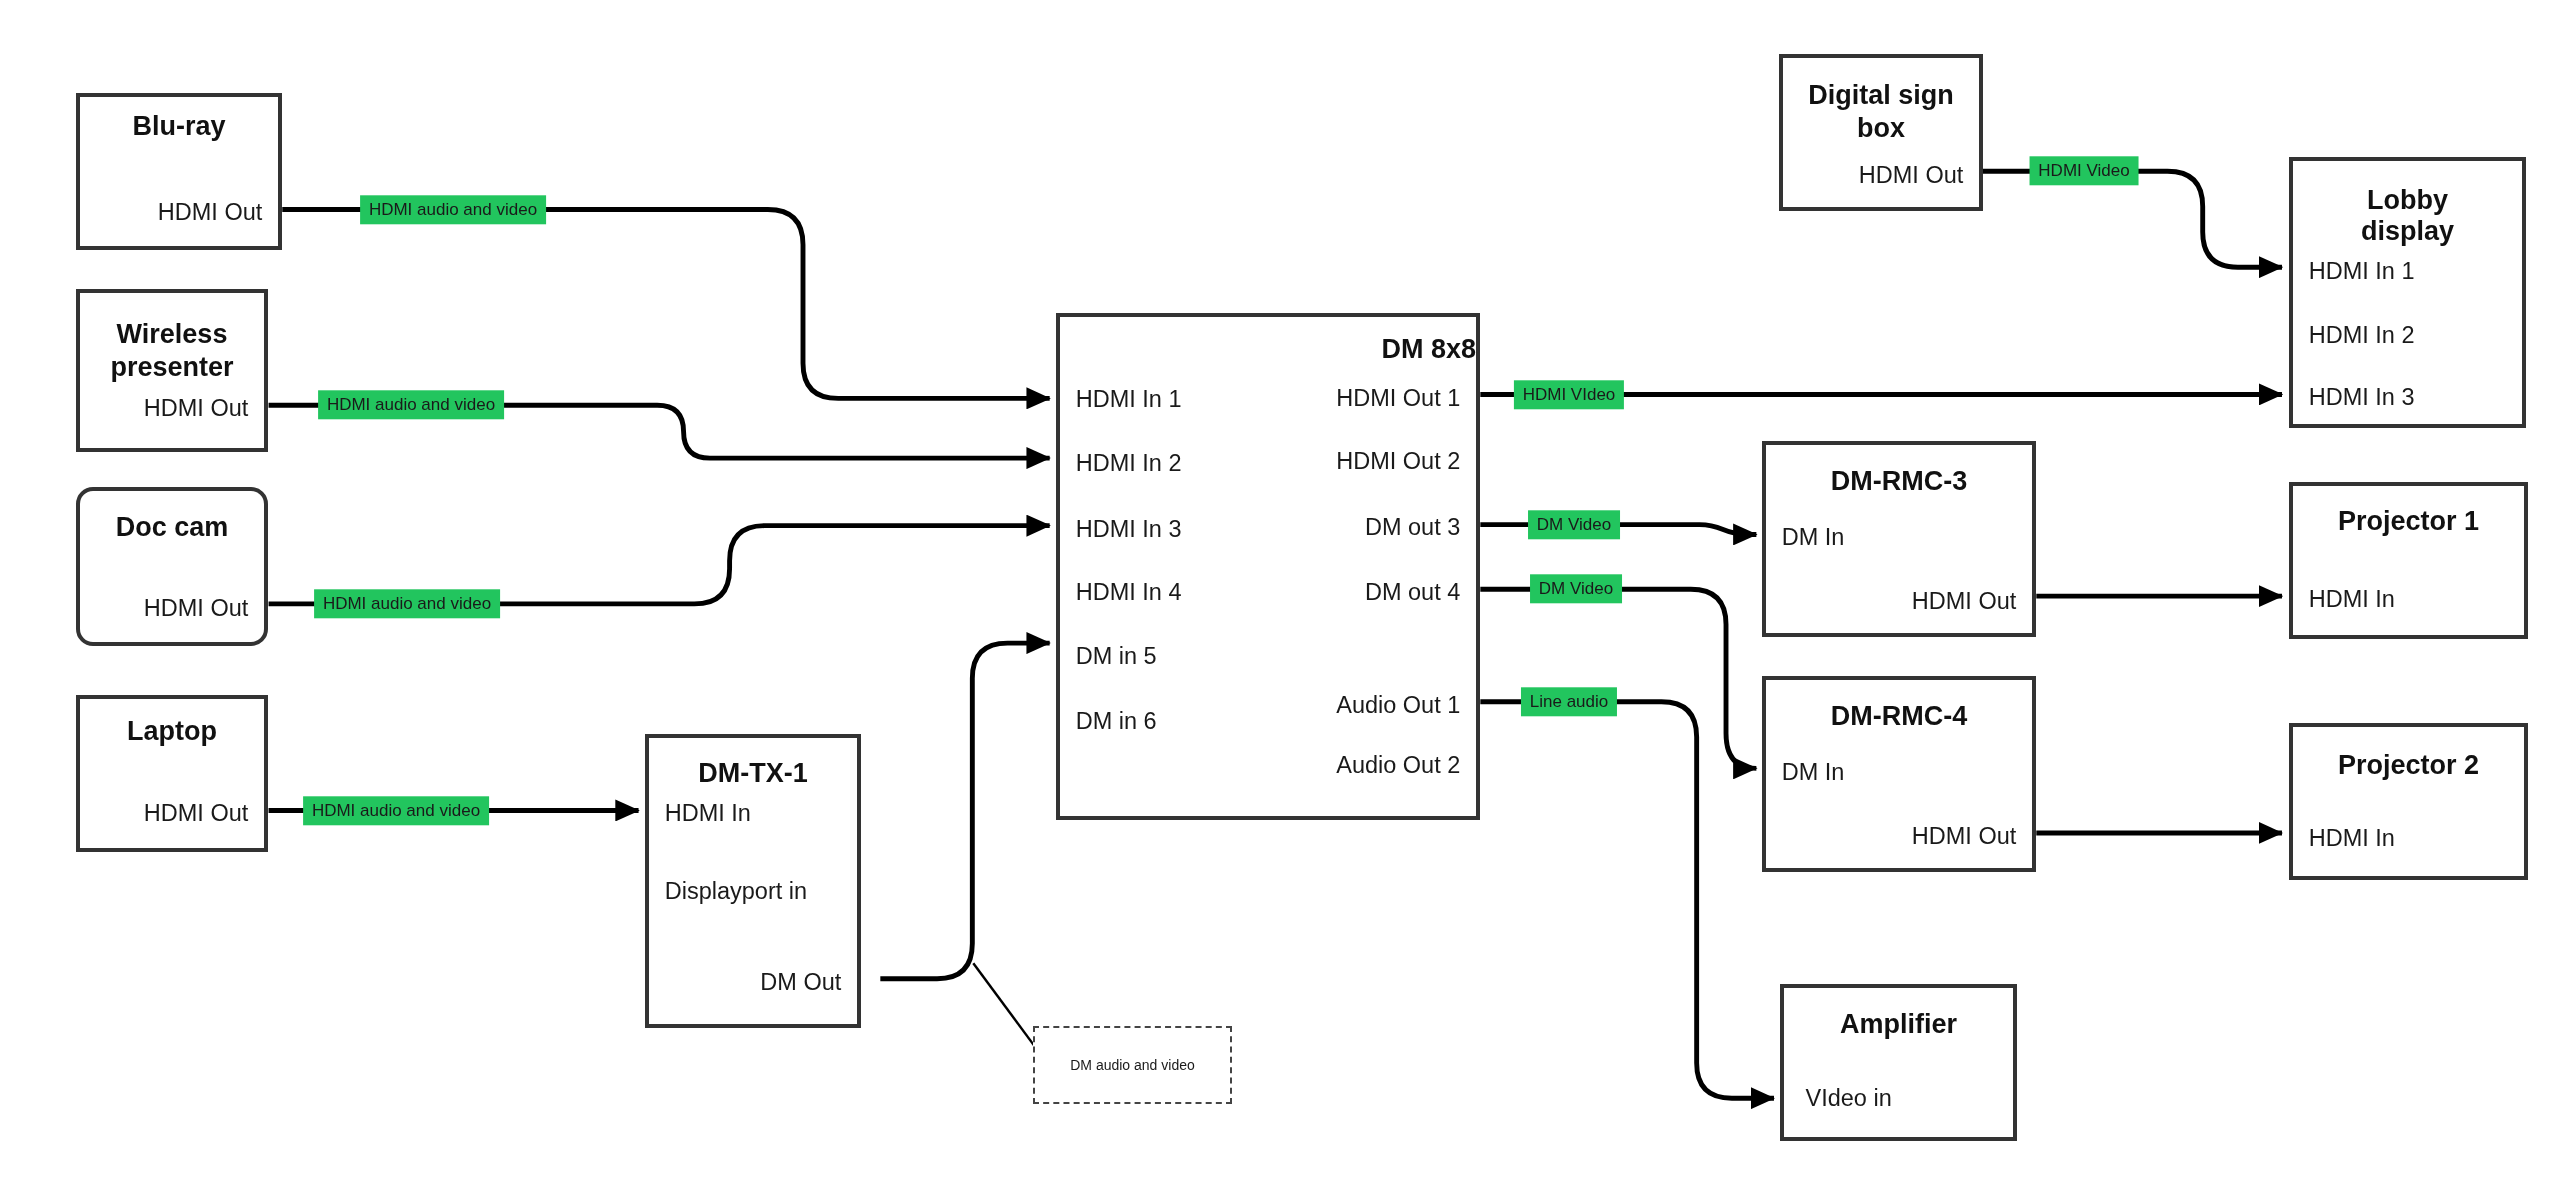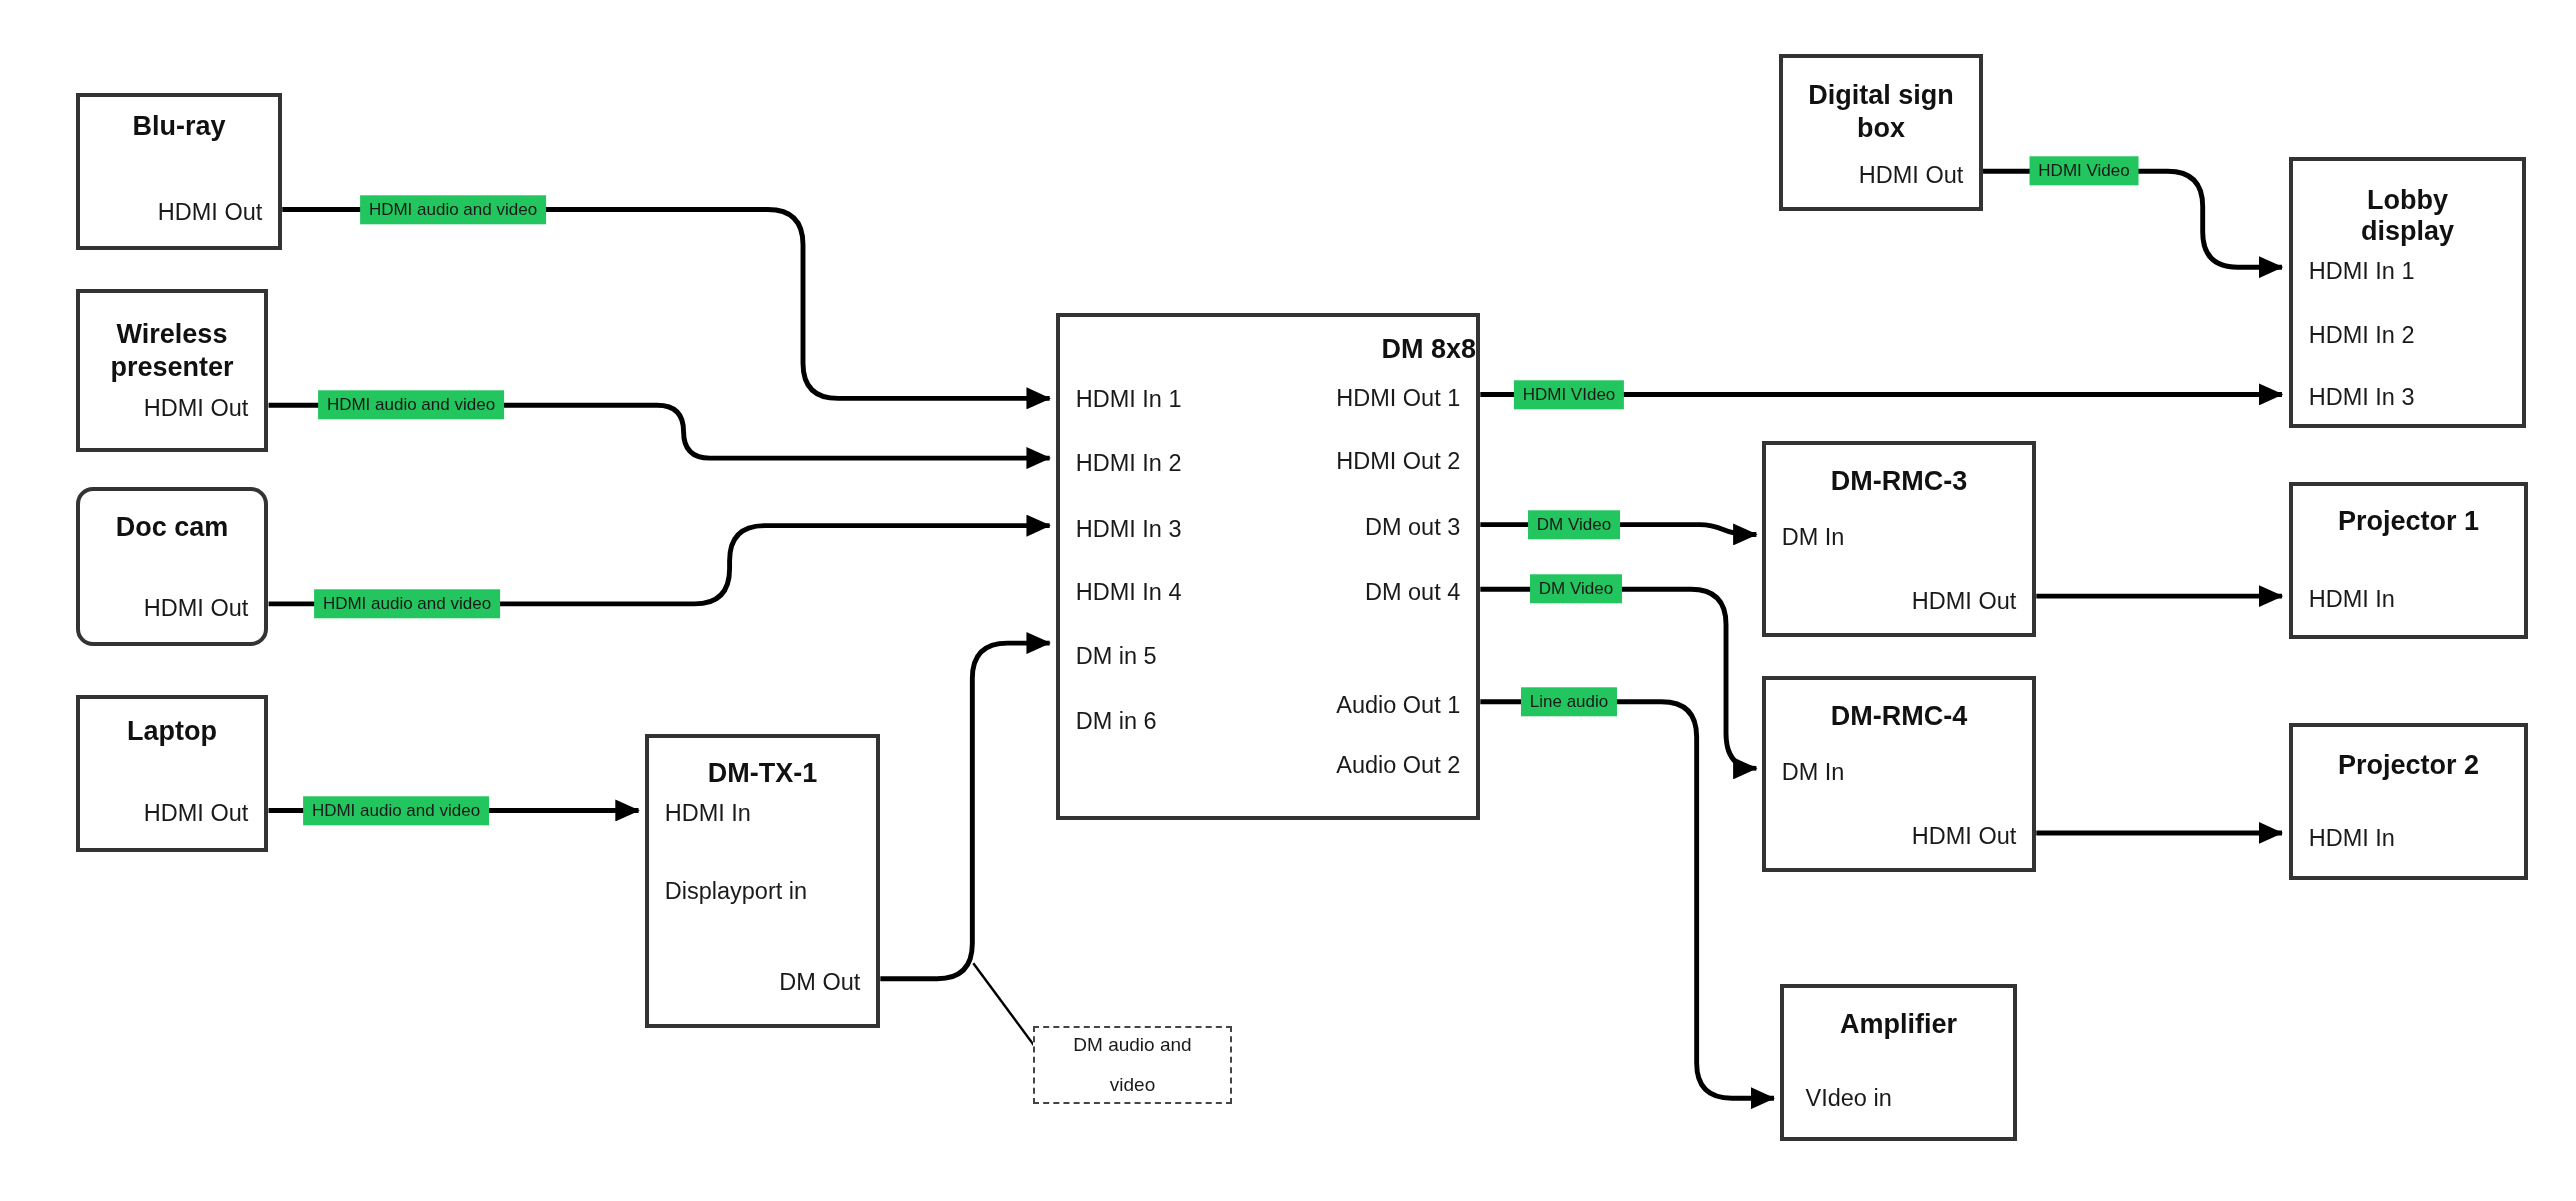--- a/index.html
+++ b/index.html
@@ -11,21 +11,21 @@
                font-size:27px;line-height:33px;color:#111111;}
   .node .title span{display:inline-block;}
   .port{position:absolute;font-size:23.5px;line-height:29px;color:#1a1a1a;white-space:nowrap;}
   .port.l{left:15.7px;text-align:right;}
   .port.r{right:15.7px;text-align:right;}
   .clabel{position:absolute;transform:translate(-50%,-50%);background:#22c55e;
           padding:1px 8.8px;font-size:17px;line-height:27.4px;color:#1a1a1a;
           white-space:nowrap;z-index:3;}
   .callout{position:absolute;border:2.4px dashed #444444;background:#ffffff;box-sizing:border-box;
            display:flex;align-items:center;justify-content:center;text-align:center;
-           font-size:19px;line-height:40px;color:#1a1a1a;z-index:2;padding:3.9px 13.7px;}
+           font-size:14px;line-height:40px;color:#1a1a1a;z-index:2;padding:3.9px 13.7px;}
 </style>
 </head>
 <body>
 
 <div id="canvas">
 
   <svg id="wires" width="2576" height="1201" viewBox="0 0 2631 1227">
     <defs>
       <marker id="arrow" viewBox="0 0 10 9" refX="9.5" refY="4.5" markerWidth="5" markerHeight="4.5" orient="auto">
         <path d="M0,0 L10,4.5 L0,9 z" fill="#000000"></path>
@@ -61,21 +61,21 @@
   <div class="node" style="left:76px;top:487px;width:192px;height:159px;border-radius:17px;">
     <div class="title" style="top:19.6px;">Doc cam</div>
     <div class="port r" style="top:103px;">HDMI Out</div>
   </div>
 
   <div class="node" style="left:76px;top:695px;width:192px;height:157px;">
     <div class="title" style="top:15.7px;">Laptop</div>
     <div class="port r" style="top:100px;">HDMI Out</div>
   </div>
 
-  <div class="node" style="left:645px;top:734px;width:235px;height:294px;">
+  <div class="node" style="left:645px;top:734px;width:216px;height:294px;">
     <div class="title" style="top:18.6px;">DM-TX-1</div>
     <div class="port l" style="top:61px;">HDMI In</div>
     <div class="port l" style="top:139px;">Displayport in</div>
     <div class="port r" style="top:230px;">DM Out</div>
   </div>
 
   <div class="node" style="left:1056px;top:313px;width:424px;height:507px;">
     <div class="title" style="top:15.7px;text-align:right;">DM 8x8</div>
     <div class="port l" style="top:68px;">HDMI In 1</div>
     <div class="port l" style="top:132px;">HDMI In 2</div>

